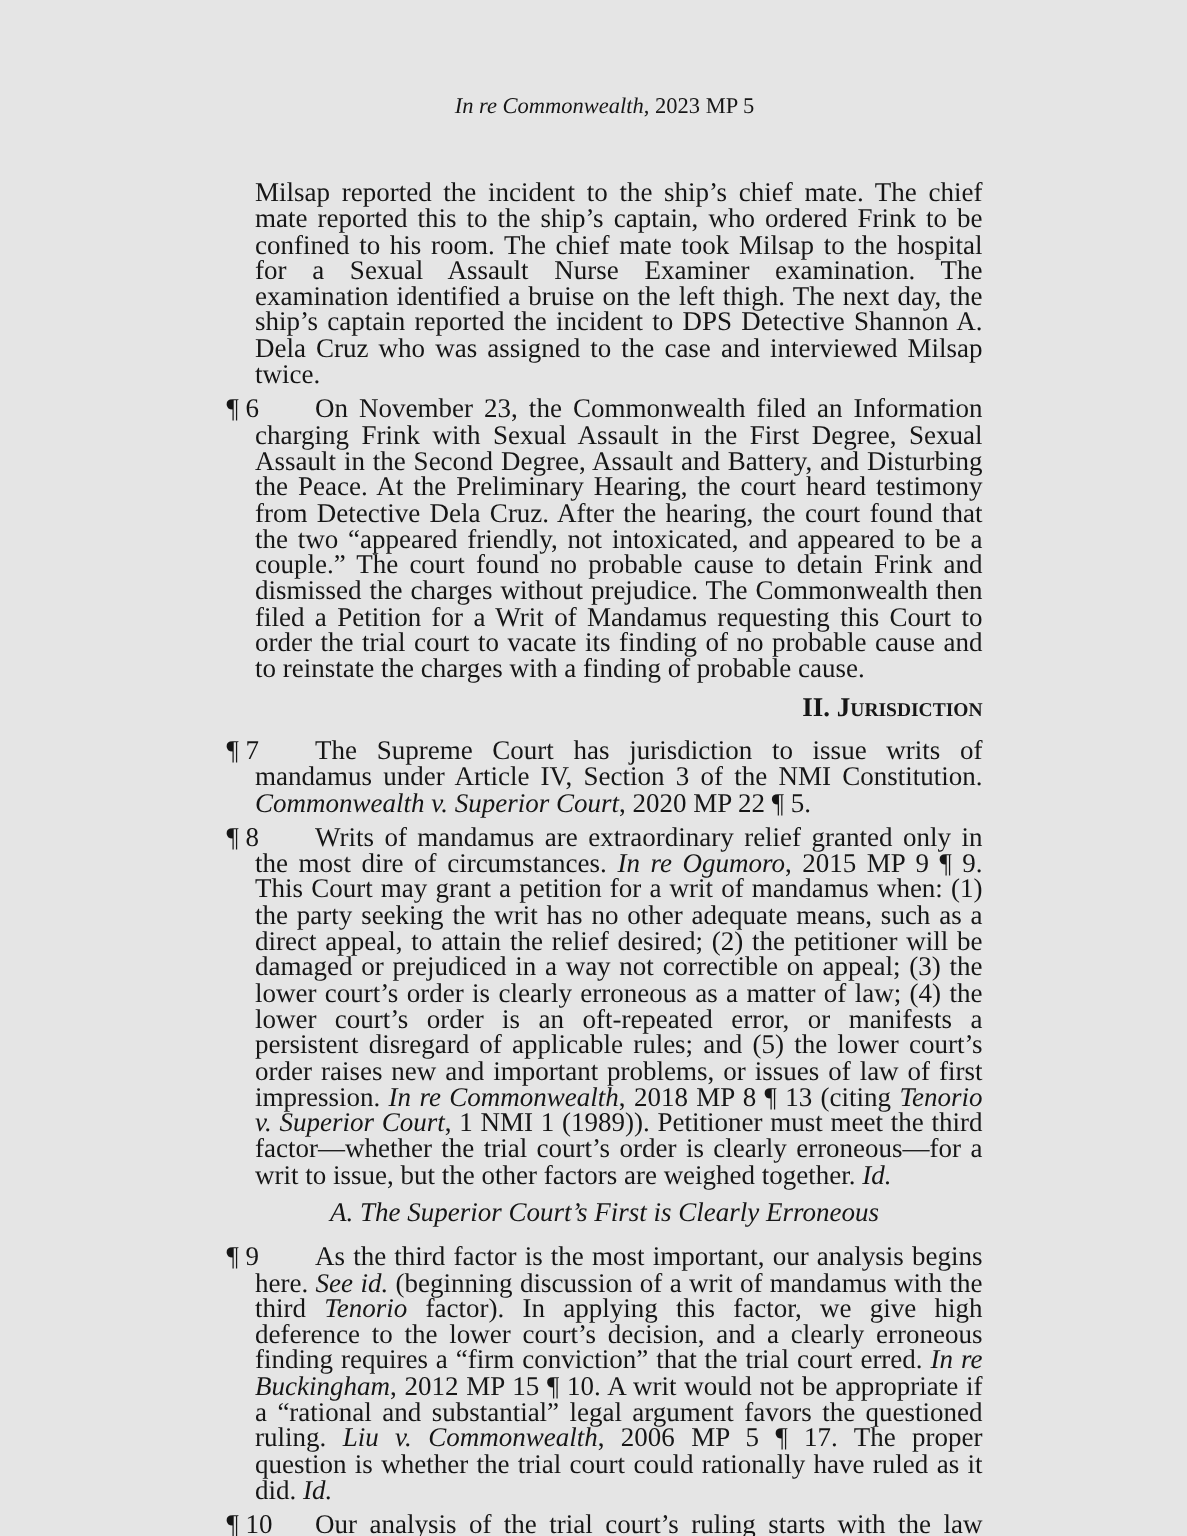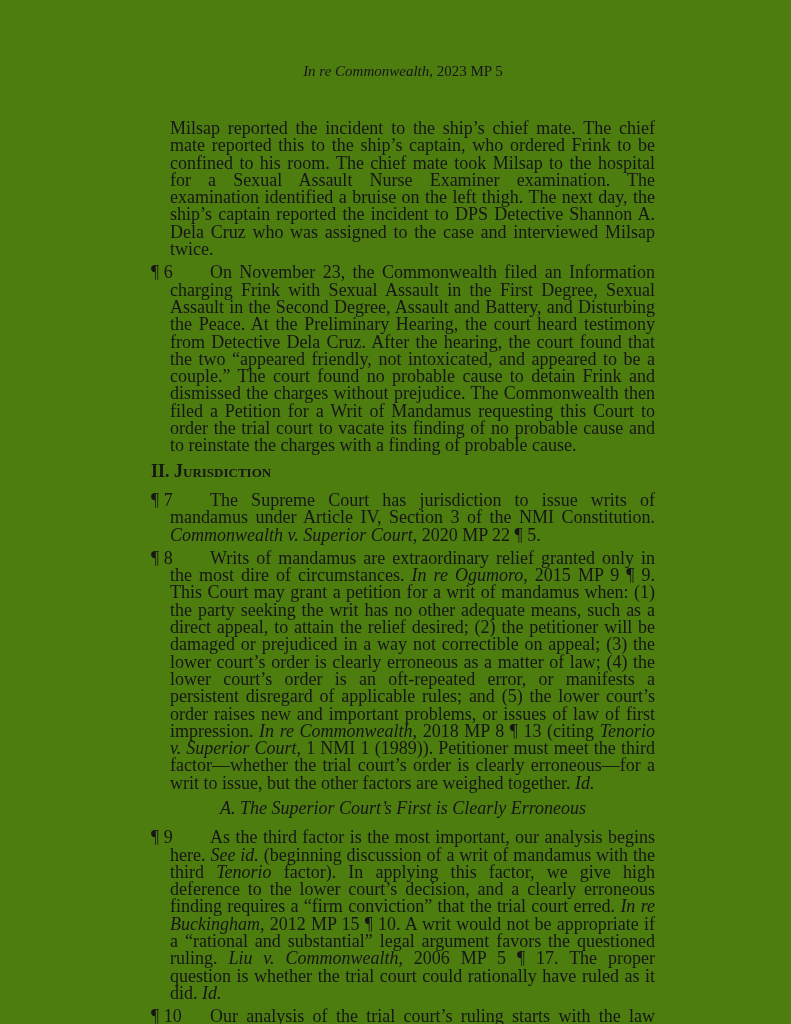--- a/index.html
+++ b/index.html
@@ -4,21 +4,21 @@
 <style>
   html, body {
     margin: 0;
     padding: 0;
     background: #ffffff;
   }
   .page {
     position: relative;
     width: 791px;
     height: 1024px;
-    background: #4d7c0f;
+    background: #e5e5e5;
     color: #161616;
     font-family: "Liberation Serif", "DejaVu Serif", serif;
     overflow: hidden;
   }
   .running-header {
     position: absolute;
     top: 63px;
     left: 151px;
     width: 504px;
     text-align: center;
@@ -40,21 +40,21 @@
     margin-left: 19px;
     text-align: justify;
   }
   .pnum {
     display: inline-block;
     width: 59px;
     margin-left: -19px;
     text-align: left;
   }
   .heading {
-    text-align: left;
+    text-align: right;
     font-weight: bold;
     font-variant: small-caps;
     margin-top: 8px;
   }
   .subheading {
     text-align: center;
     font-style: italic;
     margin-top: 8px;
   }
   .heading + .para, .subheading + .para { margin-top: 12px; }

